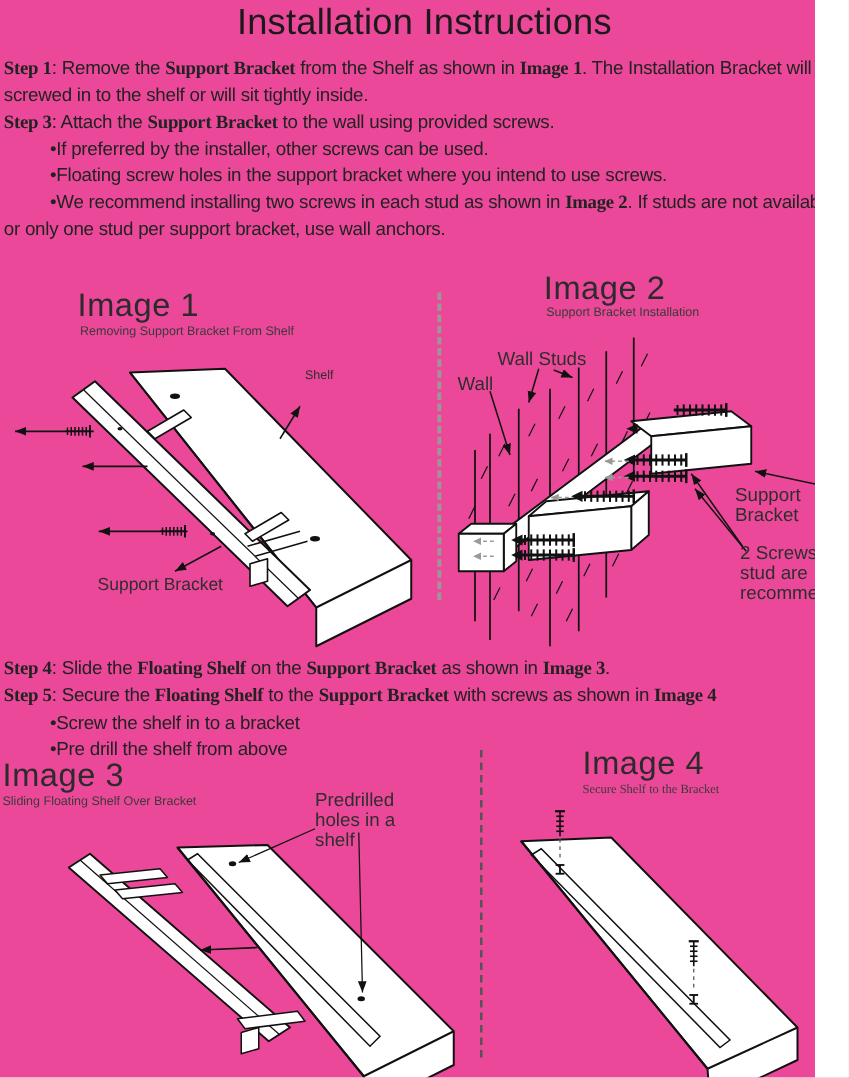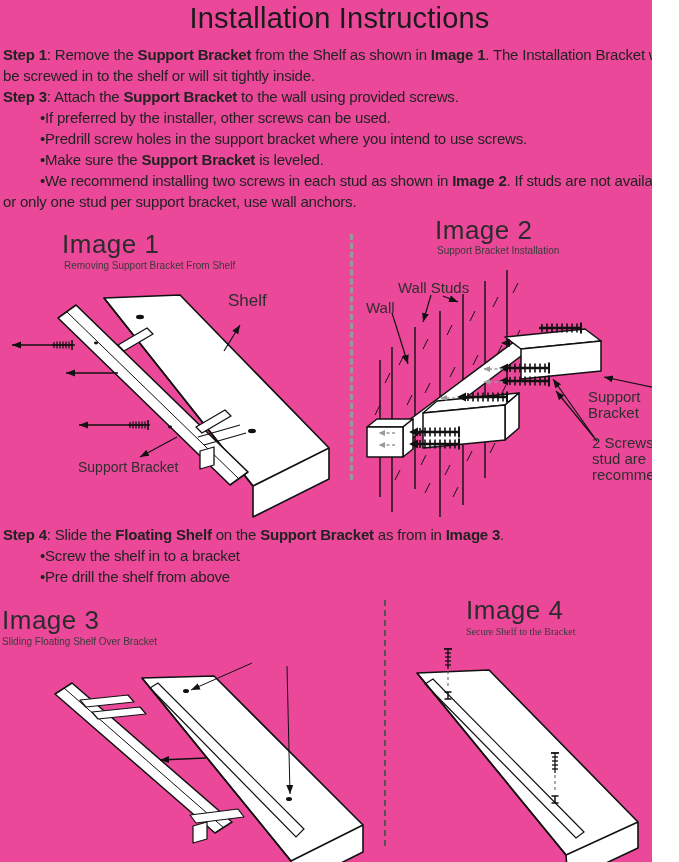--- a/index.html
+++ b/index.html
@@ -6,42 +6,41 @@
   .page{position:relative;width:652px;height:862px;background:#ec4899;overflow:hidden;
         font-family:"Liberation Sans", sans-serif;color:#1f1f1f;}
   .title{position:absolute;top:2px;left:0;width:679px;text-align:center;
          font-size:29px;letter-spacing:0.2px;color:#1a1a1a;}
   .steps{position:absolute;left:3px;width:674px;font-size:15px;line-height:21px;
          letter-spacing:-0.2px;color:#222;}
   .steps-top{top:44px;}
   .steps-bottom{top:524px;}
   .para{margin:0;}
   .bullet{text-indent:37px;}
-  .b{font-weight:bold;}
+  .b{font-weight:bold;font-family:Liberation Serif, serif;}
   .fig-heading{position:absolute;font-size:26px;letter-spacing:0.5px;color:#2b2b2b;}
   .fig-subtitle{position:absolute;font-size:10px;color:#3a3a3a;}
   .fig-label{position:absolute;font-size:15px;color:#2e2e2e;line-height:16px;}
   .divider{position:absolute;width:0;}
   .divider-1{left:350px;top:234px;height:246px;border-left:3px dashed #999999;}
   .divider-2{left:384px;top:600px;height:246px;border-left:2px dashed #555555;}
   svg{position:absolute;overflow:visible;}
 </style>
 </head>
 <body>
 
 <div class="page">
 
   <div class="title">Installation Instructions</div>
 
   <div class="steps steps-top">
     <div class="para"><span class="b">Step 1</span><span>: Remove the </span><span class="b">Support Bracket</span><span> from the Shelf as shown in </span><span class="b">Image 1</span><span>. The Installation Bracket will be screwed in to the shelf or will sit tightly inside.</span></div>
     <div class="para"><span class="b">Step 3</span><span>: Attach the </span><span class="b">Support Bracket</span><span> to the wall using provided screws.</span></div>
     <div class="para bullet"><span>•If preferred by the installer, other screws can be used.</span></div>
-    <div class="para bullet"><span>•Predrill screw holes in the support bracket where you intend to use screws.</span></div>
-    <div class="para bullet"><span>•Make sure the </span><span class="b">Support Bracket</span><span> is leveled.</span></div>
+    <div class="para bullet"><span>•Floating screw holes in the support bracket where you intend to use screws.</span></div>
     <div class="para bullet"><span>•We recommend installing two screws in each stud as shown in </span><span class="b">Image 2</span><span>. If studs are not available or only one stud per support bracket, use wall anchors.</span></div>
   </div>
 
   <div class="fig-heading" style="left:62px;top:229px;">Image 1</div>
   <div class="fig-subtitle" style="left:64px;top:260px;">Removing Support Bracket From Shelf</div>
 
   <svg style="left:0;top:288px;" width="352" height="235" viewBox="0 0 352 235">
     <defs>
       <marker id="ah1" markerWidth="11" markerHeight="9" refX="9" refY="3.5" orient="auto" markerUnits="userSpaceOnUse">
         <path d="M0,0 L9,3.5 L0,7 Z" fill="#111"></path>
@@ -79,21 +78,21 @@
       <line x1="118" y1="85" x2="66" y2="85" marker-end="url(#ah1)"></line>
       <line x1="150" y1="137" x2="79" y2="137" marker-end="url(#ah1)"></line>
     </g>
     <use href="#scrH1" transform="translate(52,57)"></use>
     <use href="#scrH1" transform="translate(128,137)"></use>
     <g stroke="#111" stroke-width="1.2" fill="none">
       <line x1="224" y1="63" x2="240" y2="37" marker-end="url(#ah1)"></line>
       <line x1="177" y1="149" x2="140" y2="169" marker-end="url(#ah1)"></line>
     </g>
   </svg>
-  <div class="fig-label" style="left:228px;top:293px;font-size:17px;">Shelf</div>
+  <div class="fig-label" style="left:244px;top:293px;font-size:10px;">Shelf</div>
   <div class="fig-label" style="left:78px;top:459px;font-size:14px;">Support Bracket</div>
 
   <div class="divider divider-1"></div>
 
   <div class="fig-heading" style="left:435px;top:215px;">Image 2</div>
   <div class="fig-subtitle" style="left:437px;top:245px;">Support Bracket Installation</div>
 
   <svg style="left:355px;top:265px;" width="324" height="255" viewBox="0 0 324 255">
     <defs>
       <marker id="ah2" markerWidth="11" markerHeight="9" refX="9" refY="3.5" orient="auto" markerUnits="userSpaceOnUse">
@@ -167,27 +166,29 @@
       <line x1="239" y1="172" x2="198" y2="114" marker-end="url(#ah2)"></line>
       <line x1="242" y1="176" x2="201" y2="126" marker-end="url(#ah2)"></line>
     </g>
   </svg>
   <div class="fig-label" style="left:398px;top:280px;">Wall Studs</div>
   <div class="fig-label" style="left:366px;top:300px;">Wall</div>
   <div class="fig-label" style="left:588px;top:389px;">Support Bracket</div>
   <div class="fig-label" style="left:592px;top:435px;width:95px;">2 Screws per stud are recommended</div>
 
   <div class="steps steps-bottom">
-    <div class="para"><span class="b">Step 4</span><span>: Slide the </span><span class="b">Floating Shelf</span><span> on the </span><span class="b">Support Bracket</span><span> as from in </span><span class="b">Image 3</span><span>.</span></div>
+    <div class="para"><span class="b">Step 4</span><span>: Slide the </span><span class="b">Floating Shelf</span><span> on the </span><span class="b">Support Bracket</span><span> as shown in </span><span class="b">Image 3</span><span>.</span></div>
+    <div class="para"><span class="b">Step 5</span><span>: Secure the </span><span class="b">Floating Shelf</span><span> to the </span><span class="b">Support Bracket</span><span> with screws as shown in </span><span class="b">Image 4</span></div>
     <div class="para bullet"><span>•Screw the shelf in to a bracket</span></div>
     <div class="para bullet"><span>•Pre drill the shelf from above</span></div>
   </div>
 
   <div class="fig-heading" style="left:2px;top:605px;">Image 3</div>
   <div class="fig-subtitle" style="left:2px;top:636px;">Sliding Floating Shelf Over Bracket</div>
+  <div class="fig-label" style="left:252px;top:633px;width:100px;">Predrilled holes in a shelf</div>
 
   <svg style="left:0;top:650px;" width="384" height="212" viewBox="0 0 384 212">
     <defs>
       <marker id="ah3" markerWidth="11" markerHeight="9" refX="9" refY="3.5" orient="auto" markerUnits="userSpaceOnUse">
         <path d="M0,0 L9,3.5 L0,7 Z" fill="#111"></path>
       </marker>
     </defs>
     <g stroke="#111" stroke-width="1.6" fill="#fff" stroke-linejoin="round">
       <path d="M142,28 L214,26 L363,175 L363,202 L291,238 L291,211 Z"></path>
       <path fill="none" d="M363,175 L291,211"></path>

